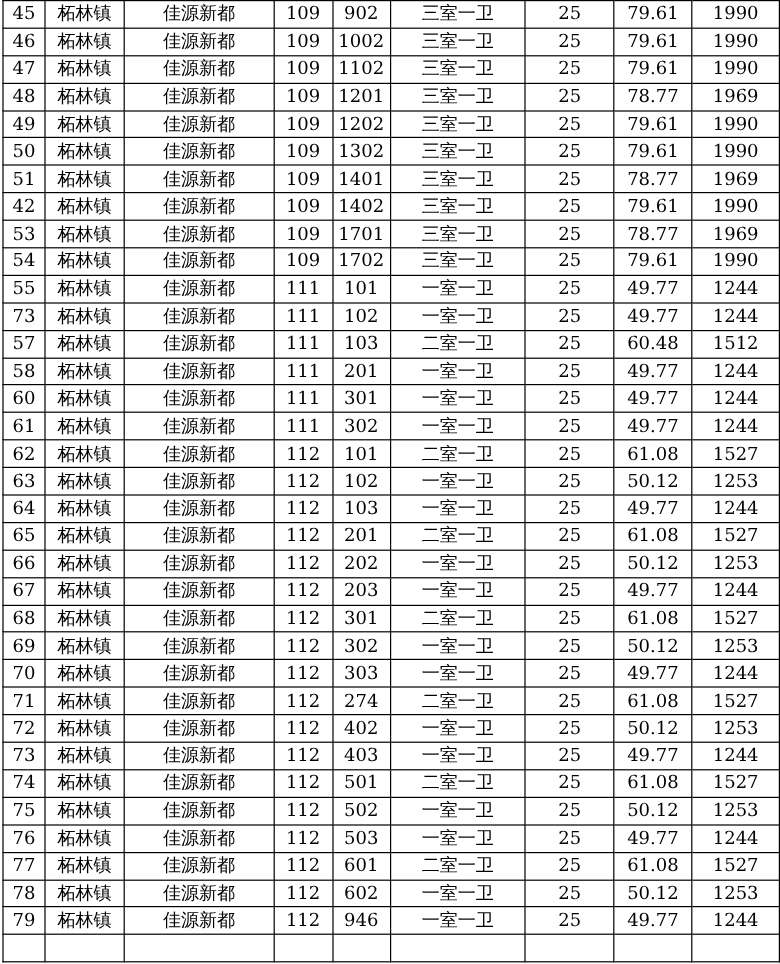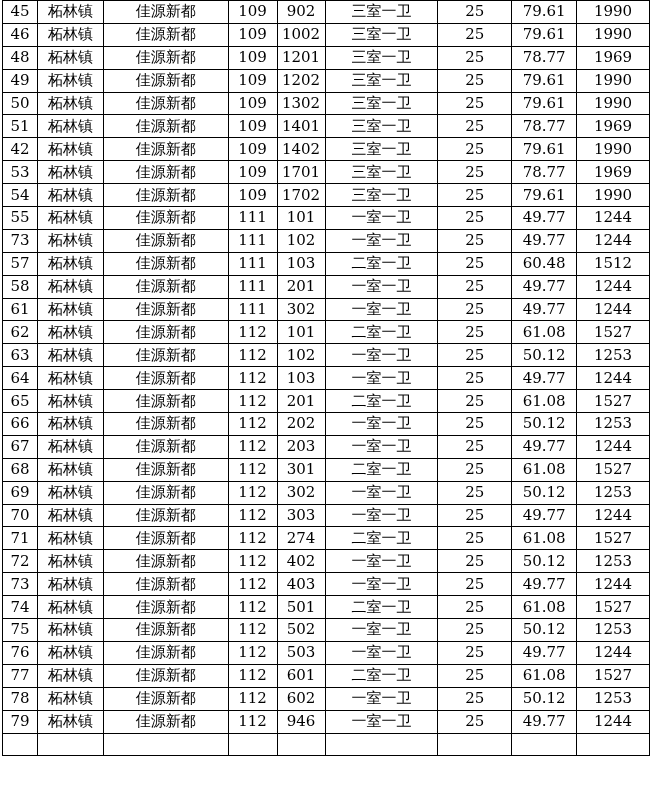--- a/index.html
+++ b/index.html
@@ -77,20 +77,31 @@
         <td>柘林镇</td>
         <td>佳源新都</td>
         <td>109</td>
         <td>1002</td>
         <td>三室一卫</td>
         <td>25</td>
         <td>79.61</td>
         <td>1990</td>
       </tr>
       <tr>
+        <td>47</td>
+        <td>柘林镇</td>
+        <td>佳源新都</td>
+        <td>109</td>
+        <td>1102</td>
+        <td>三室一卫</td>
+        <td>25</td>
+        <td>79.61</td>
+        <td>1990</td>
+      </tr>
+      <tr>
         <td>48</td>
         <td>柘林镇</td>
         <td>佳源新都</td>
         <td>109</td>
         <td>1201</td>
         <td>三室一卫</td>
         <td>25</td>
         <td>78.77</td>
         <td>1969</td>
       </tr>
@@ -192,20 +203,31 @@
         <td>25</td>
         <td>60.48</td>
         <td>1512</td>
       </tr>
       <tr>
         <td>58</td>
         <td>柘林镇</td>
         <td>佳源新都</td>
         <td>111</td>
         <td>201</td>
+        <td>一室一卫</td>
+        <td>25</td>
+        <td>49.77</td>
+        <td>1244</td>
+      </tr>
+      <tr>
+        <td>60</td>
+        <td>柘林镇</td>
+        <td>佳源新都</td>
+        <td>111</td>
+        <td>301</td>
         <td>一室一卫</td>
         <td>25</td>
         <td>49.77</td>
         <td>1244</td>
       </tr>
       <tr>
         <td>61</td>
         <td>柘林镇</td>
         <td>佳源新都</td>
         <td>111</td>

